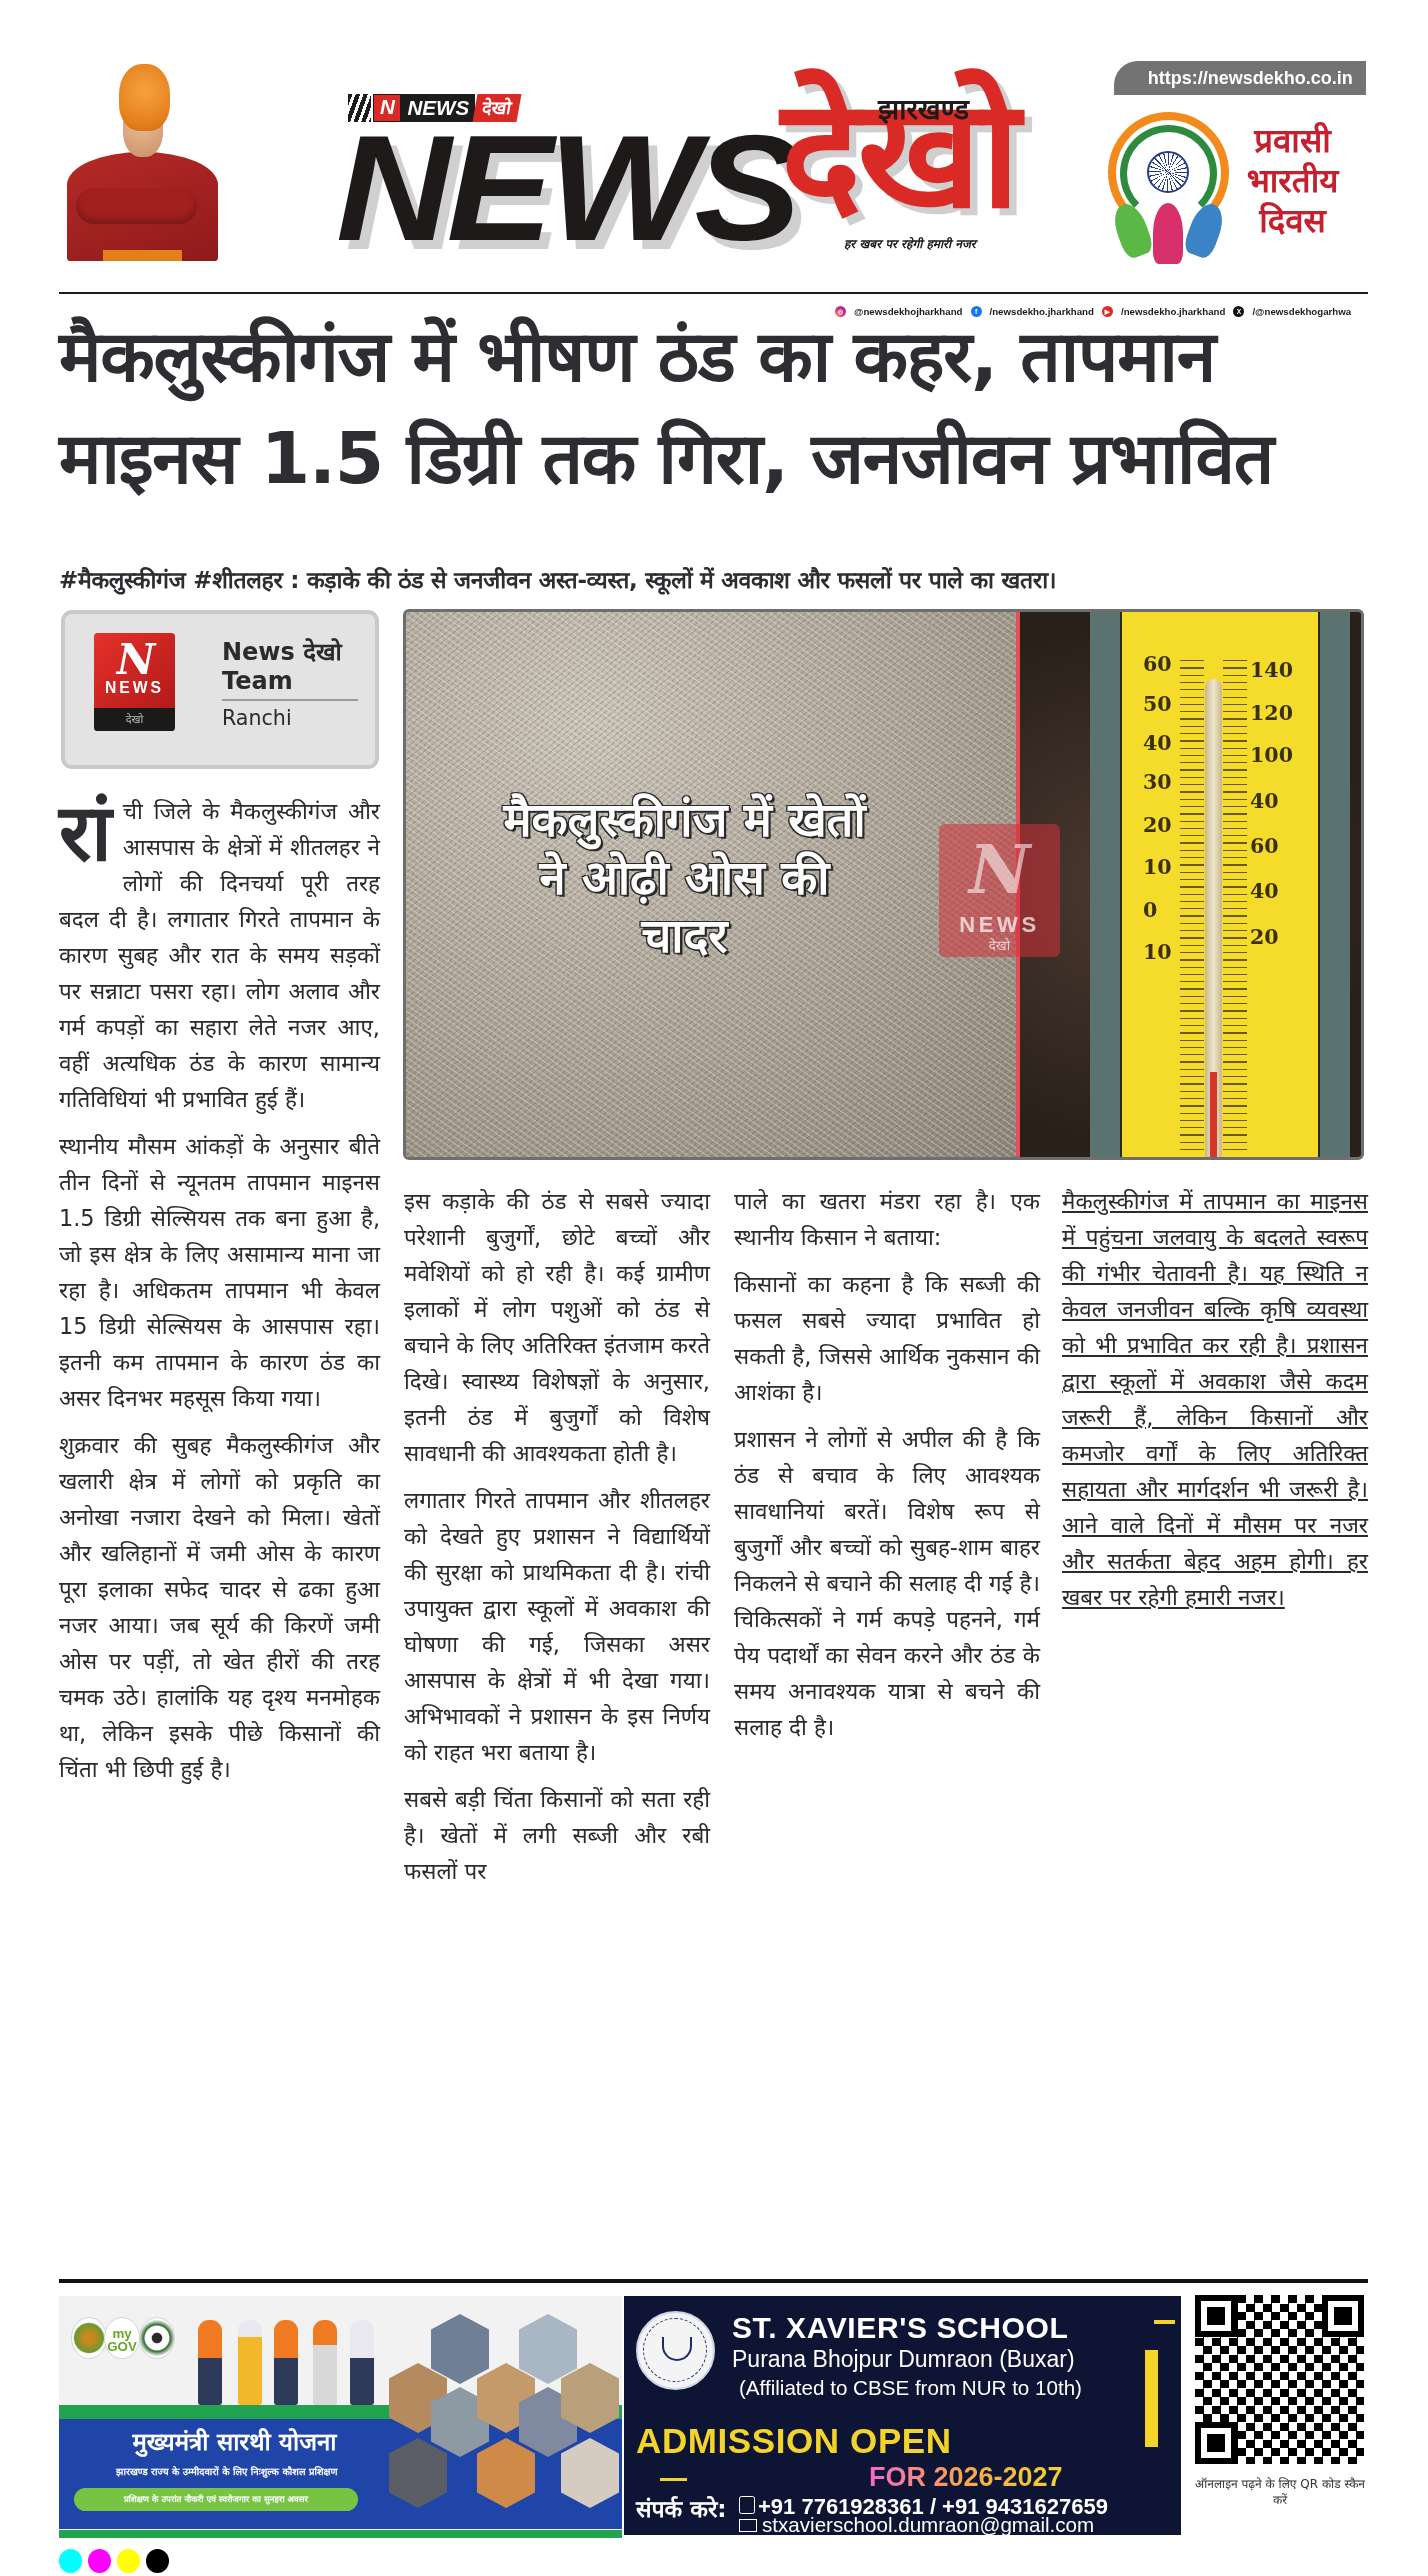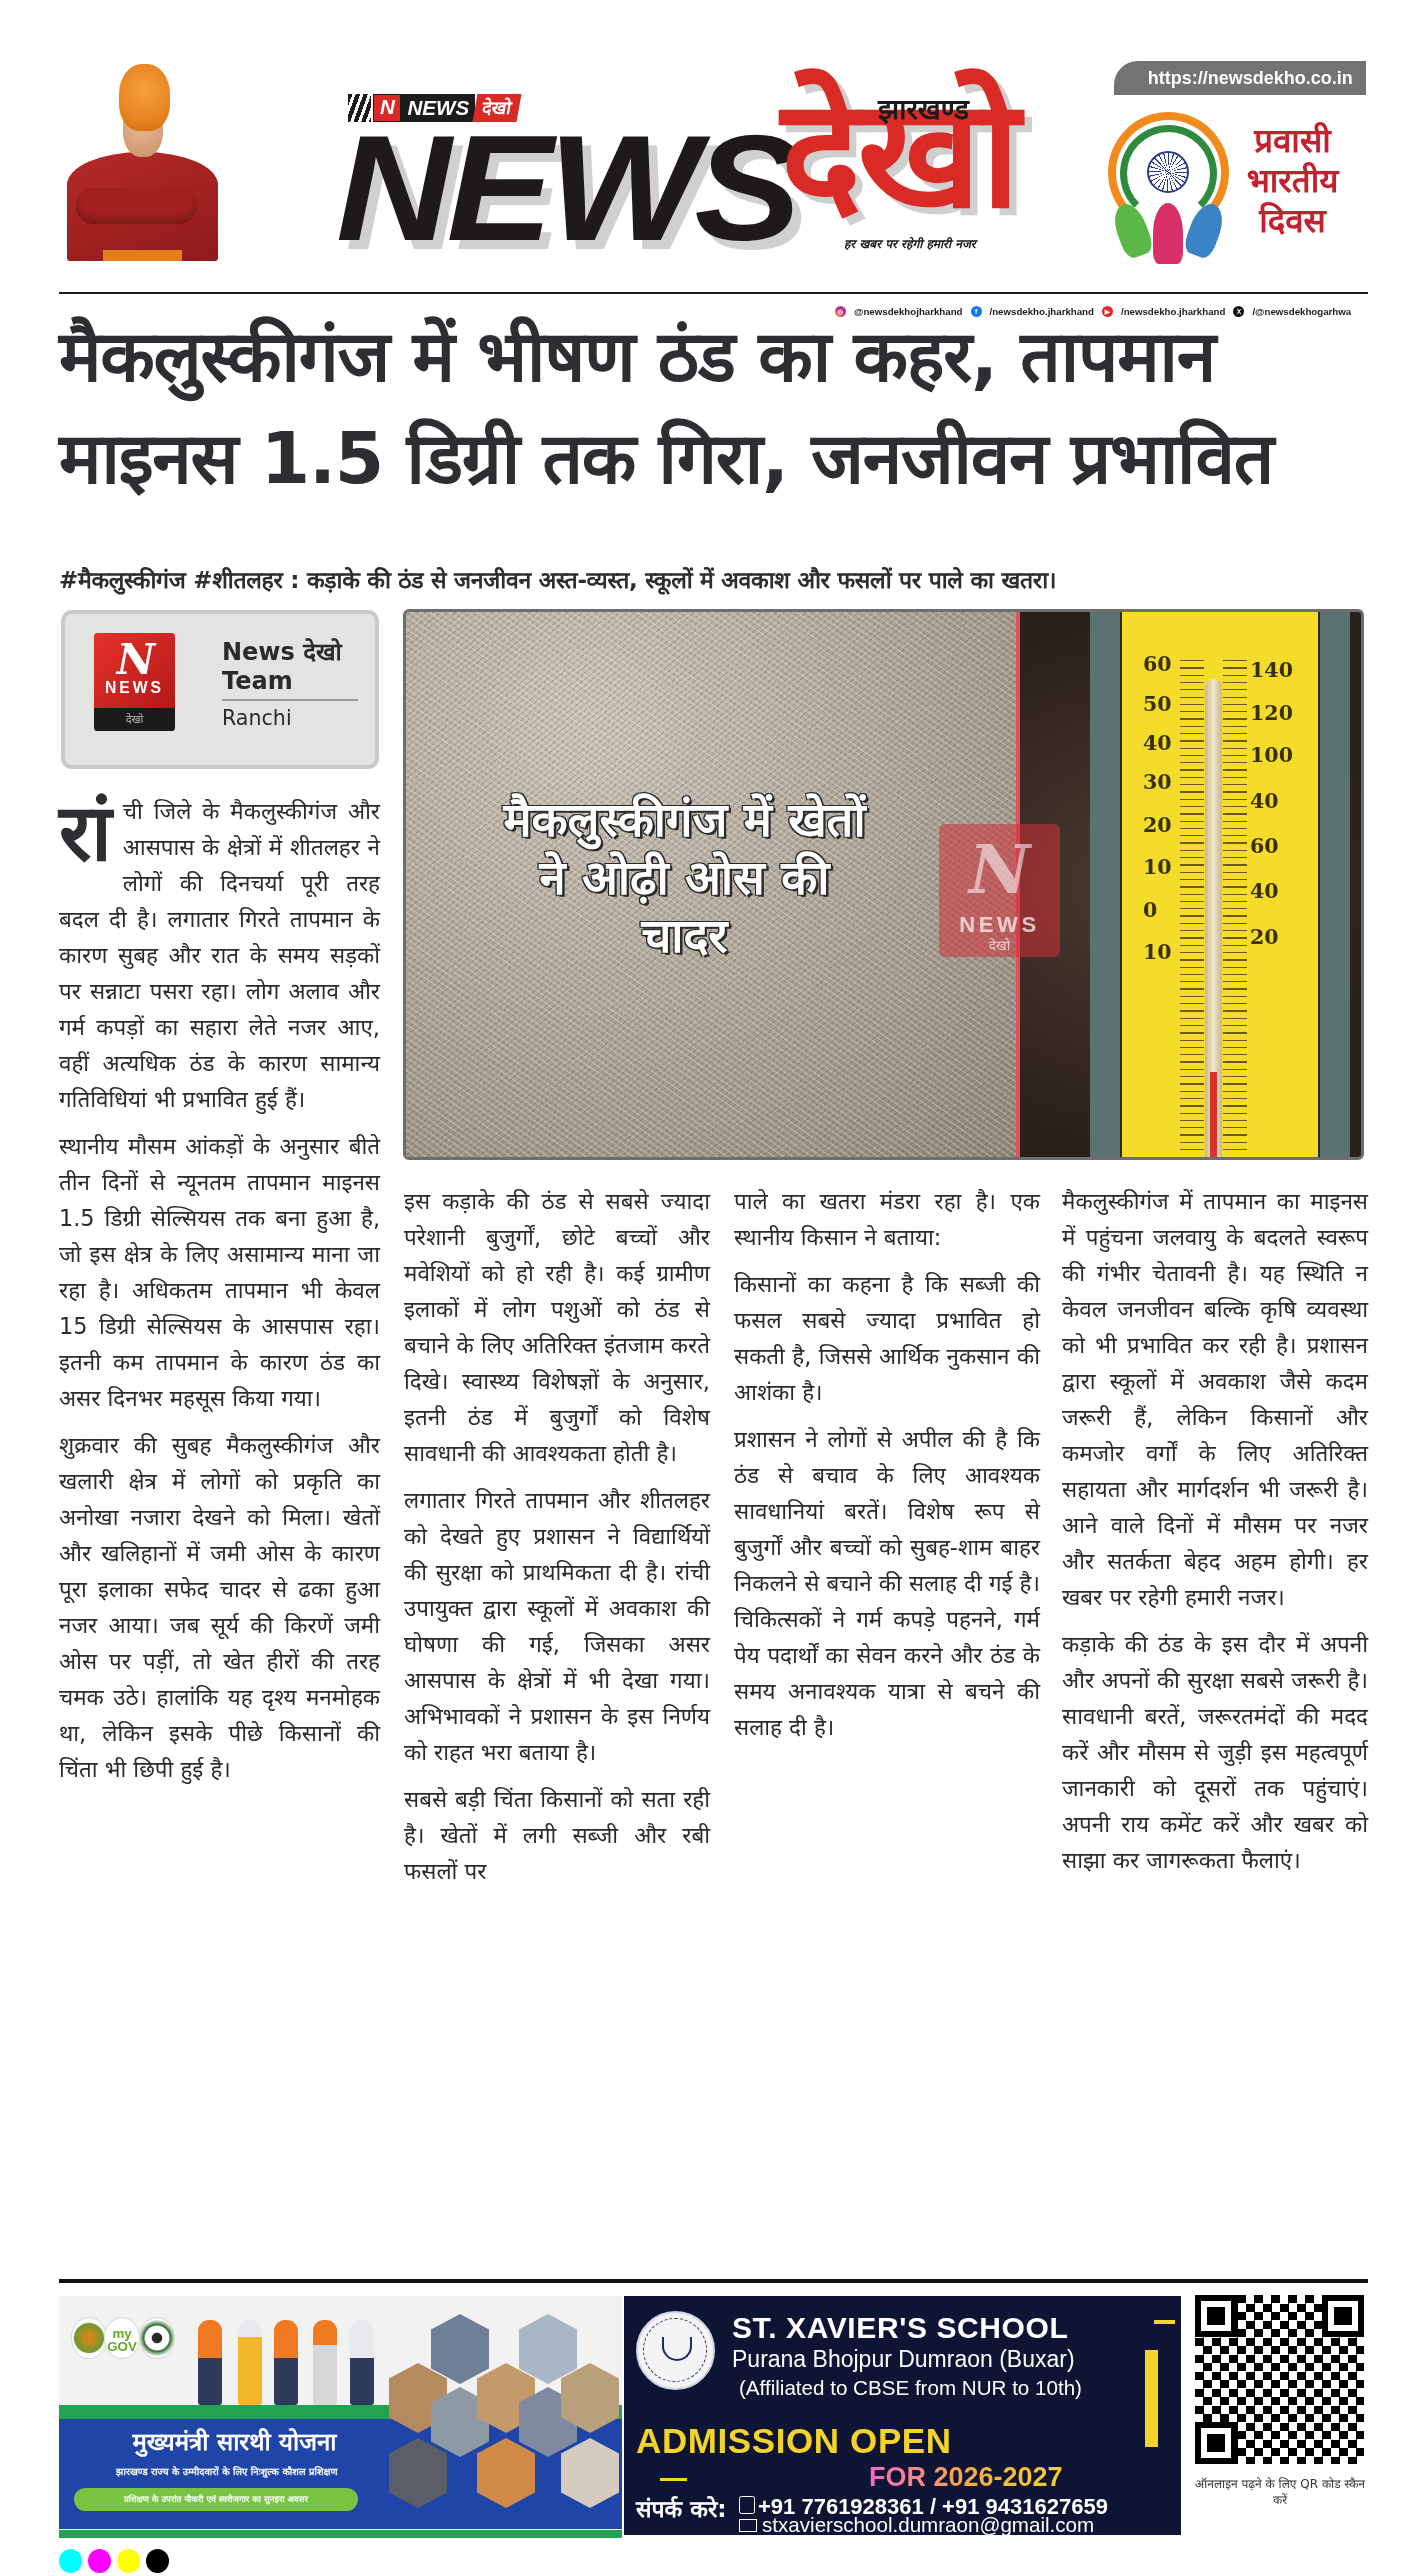--- a/index.html
+++ b/index.html
@@ -87,21 +87,21 @@
   .photo .wm .wm-n { position: absolute; left: 12px; top: 6px; width: 97px; font: italic bold 67px/79px "DejaVu Serif", serif; color: rgba(255,255,255,0.55); text-align: center; }
   .photo .wm .wm-news { position: absolute; left: 0; top: 90px; width: 121px; font: bold 22px/1 "Liberation Sans", sans-serif; color: rgba(255,255,255,0.7); text-align: center; letter-spacing: 3.6px; }
   .photo .wm .wm-dekho { position: absolute; left: 0; top: 115px; width: 121px; font: 13.3px/1 "DejaVu Sans", sans-serif; color: rgba(255,255,255,0.7); text-align: center; }
 
   
   .col { position: absolute; font: 22.4px/36px "DejaVu Sans", sans-serif; color: #2b2b2b; text-align: justify; }
   .col p { margin-bottom: 11px; }
   .col1 { left: 59px; top: 793px; width: 321px; }
   .col2 { left: 404px; top: 1183px; width: 306px; }
   .col3 { left: 734px; top: 1183px; width: 306px; }
-  .col4 { left: 1062px; top: 1183px; width: 306px; }
+  .col4 { left: 1062px; top: 1183px; width: 306px; text-decoration: underline; }
   .dropcap { float: left; font: bold 79px/73px "DejaVu Sans", sans-serif; color: #2d2e31; margin: 3.6px 11px 0 0; }
   .quote { padding: 33px 17px 34px 19.4px; text-align: left; }
   .quote-text { font: 22.4px/36px "DejaVu Sans", sans-serif; }
 
   
   .foot-rule { position: absolute; left: 59px; top: 2279px; width: 1309px; height: 3.6px; background: #111; }
   .ad-sarthi { position: absolute; left: 59px; top: 2296px; width: 563px; height: 242px; background: #f2f2f2; overflow: hidden; }
   .ad-sarthi .green1 { position: absolute; left: 0; top: 109px; width: 563px; height: 14.5px; background: #21a34f; }
   .ad-sarthi .blue { position: absolute; left: 0; top: 123px; width: 563px; height: 110px; background: #1f45a8; }
   .ad-sarthi .green2 { position: absolute; left: 0; top: 234px; width: 563px; height: 8.5px; background: #21a34f; }
@@ -267,21 +267,20 @@
 </section>
 
 <section class="col col3">
   <p>पाले का खतरा मंडरा रहा है। एक स्थानीय किसान ने बताया:</p>
   <p>किसानों का कहना है कि सब्जी की फसल सबसे ज्यादा प्रभावित हो सकती है, जिससे आर्थिक नुकसान की आशंका है।</p>
   <p>प्रशासन ने लोगों से अपील की है कि ठंड से बचाव के लिए आवश्यक सावधानियां बरतें। विशेष रूप से बुजुर्गों और बच्चों को सुबह-शाम बाहर निकलने से बचाने की सलाह दी गई है। चिकित्सकों ने गर्म कपड़े पहनने, गर्म पेय पदार्थों का सेवन करने और ठंड के समय अनावश्यक यात्रा से बचने की सलाह दी है।</p>
 </section>
 
 <section class="col col4">
   <p>मैकलुस्कीगंज में तापमान का माइनस में पहुंचना जलवायु के बदलते स्वरूप की गंभीर चेतावनी है। यह स्थिति न केवल जनजीवन बल्कि कृषि व्यवस्था को भी प्रभावित कर रही है। प्रशासन द्वारा स्कूलों में अवकाश जैसे कदम जरूरी हैं, लेकिन किसानों और कमजोर वर्गों के लिए अतिरिक्त सहायता और मार्गदर्शन भी जरूरी है। आने वाले दिनों में मौसम पर नजर और सतर्कता बेहद अहम होगी। हर खबर पर रहेगी हमारी नजर।</p>
-  <p>कड़ाके की ठंड के इस दौर में अपनी और अपनों की सुरक्षा सबसे जरूरी है। सावधानी बरतें, जरूरतमंदों की मदद करें और मौसम से जुड़ी इस महत्वपूर्ण जानकारी को दूसरों तक पहुंचाएं। अपनी राय कमेंट करें और खबर को साझा कर जागरूकता फैलाएं।</p>
 </section>
 
 <div class="foot-rule"></div>
 
 <aside class="ad-sarthi">
   <div class="green1"></div>
   <div class="blue"></div>
   <div class="green2"></div>
   <div class="emb e1"></div>
   <div class="emb e2">my GOV</div>

